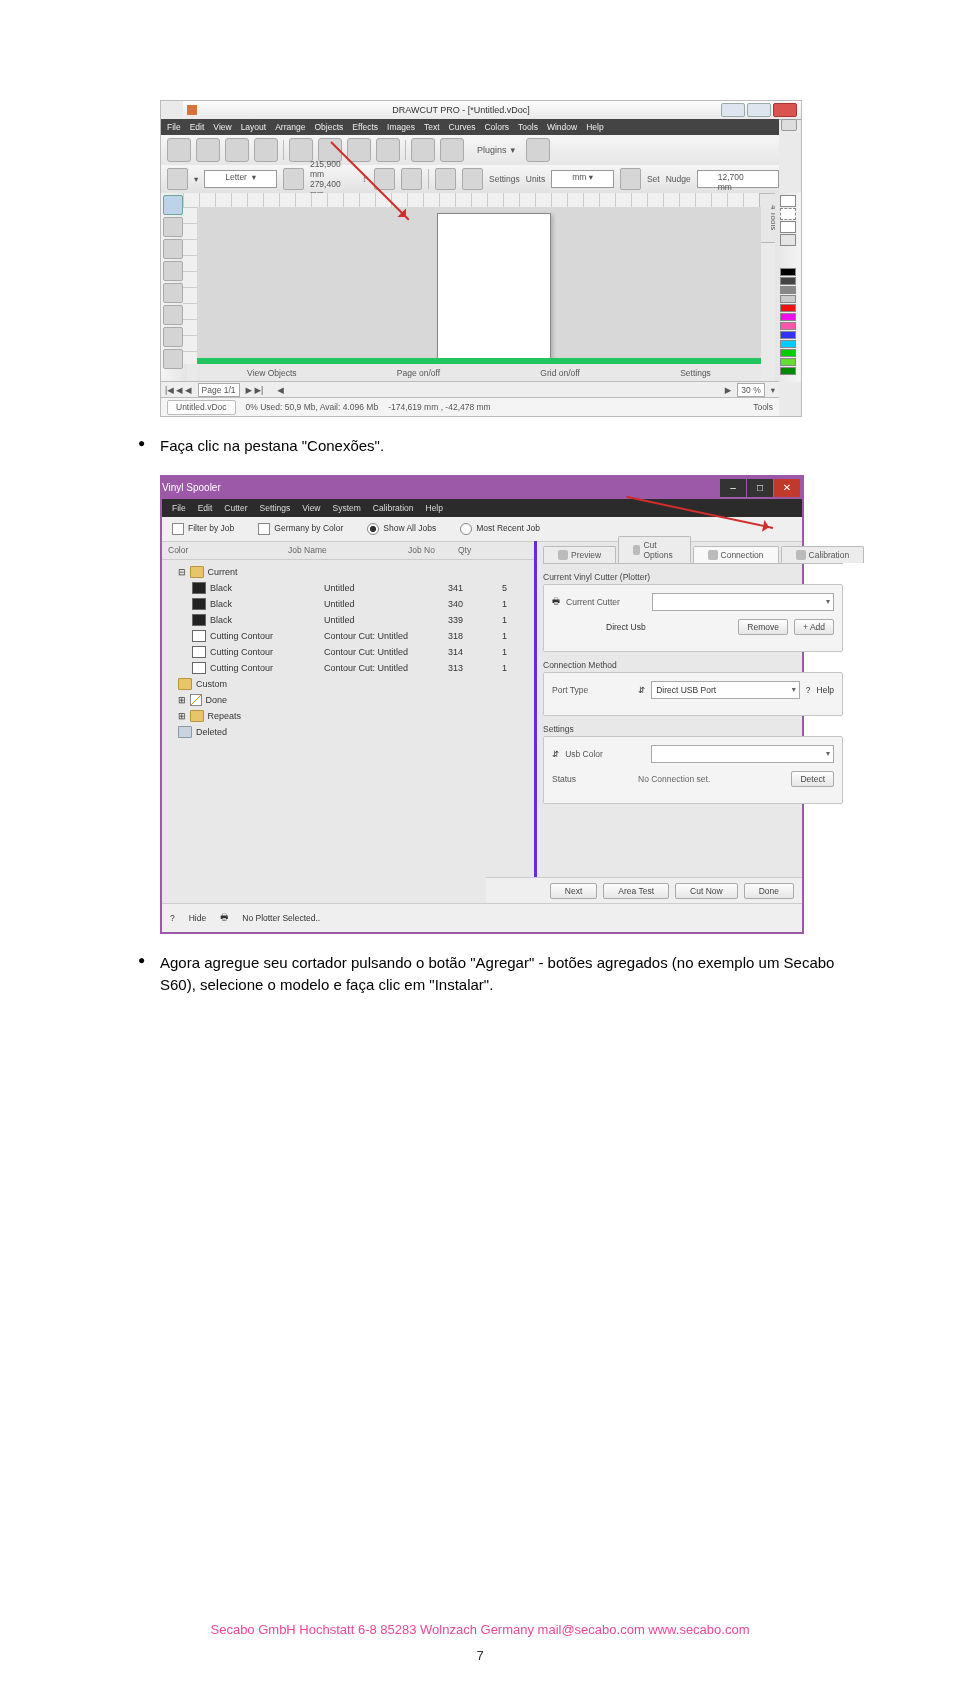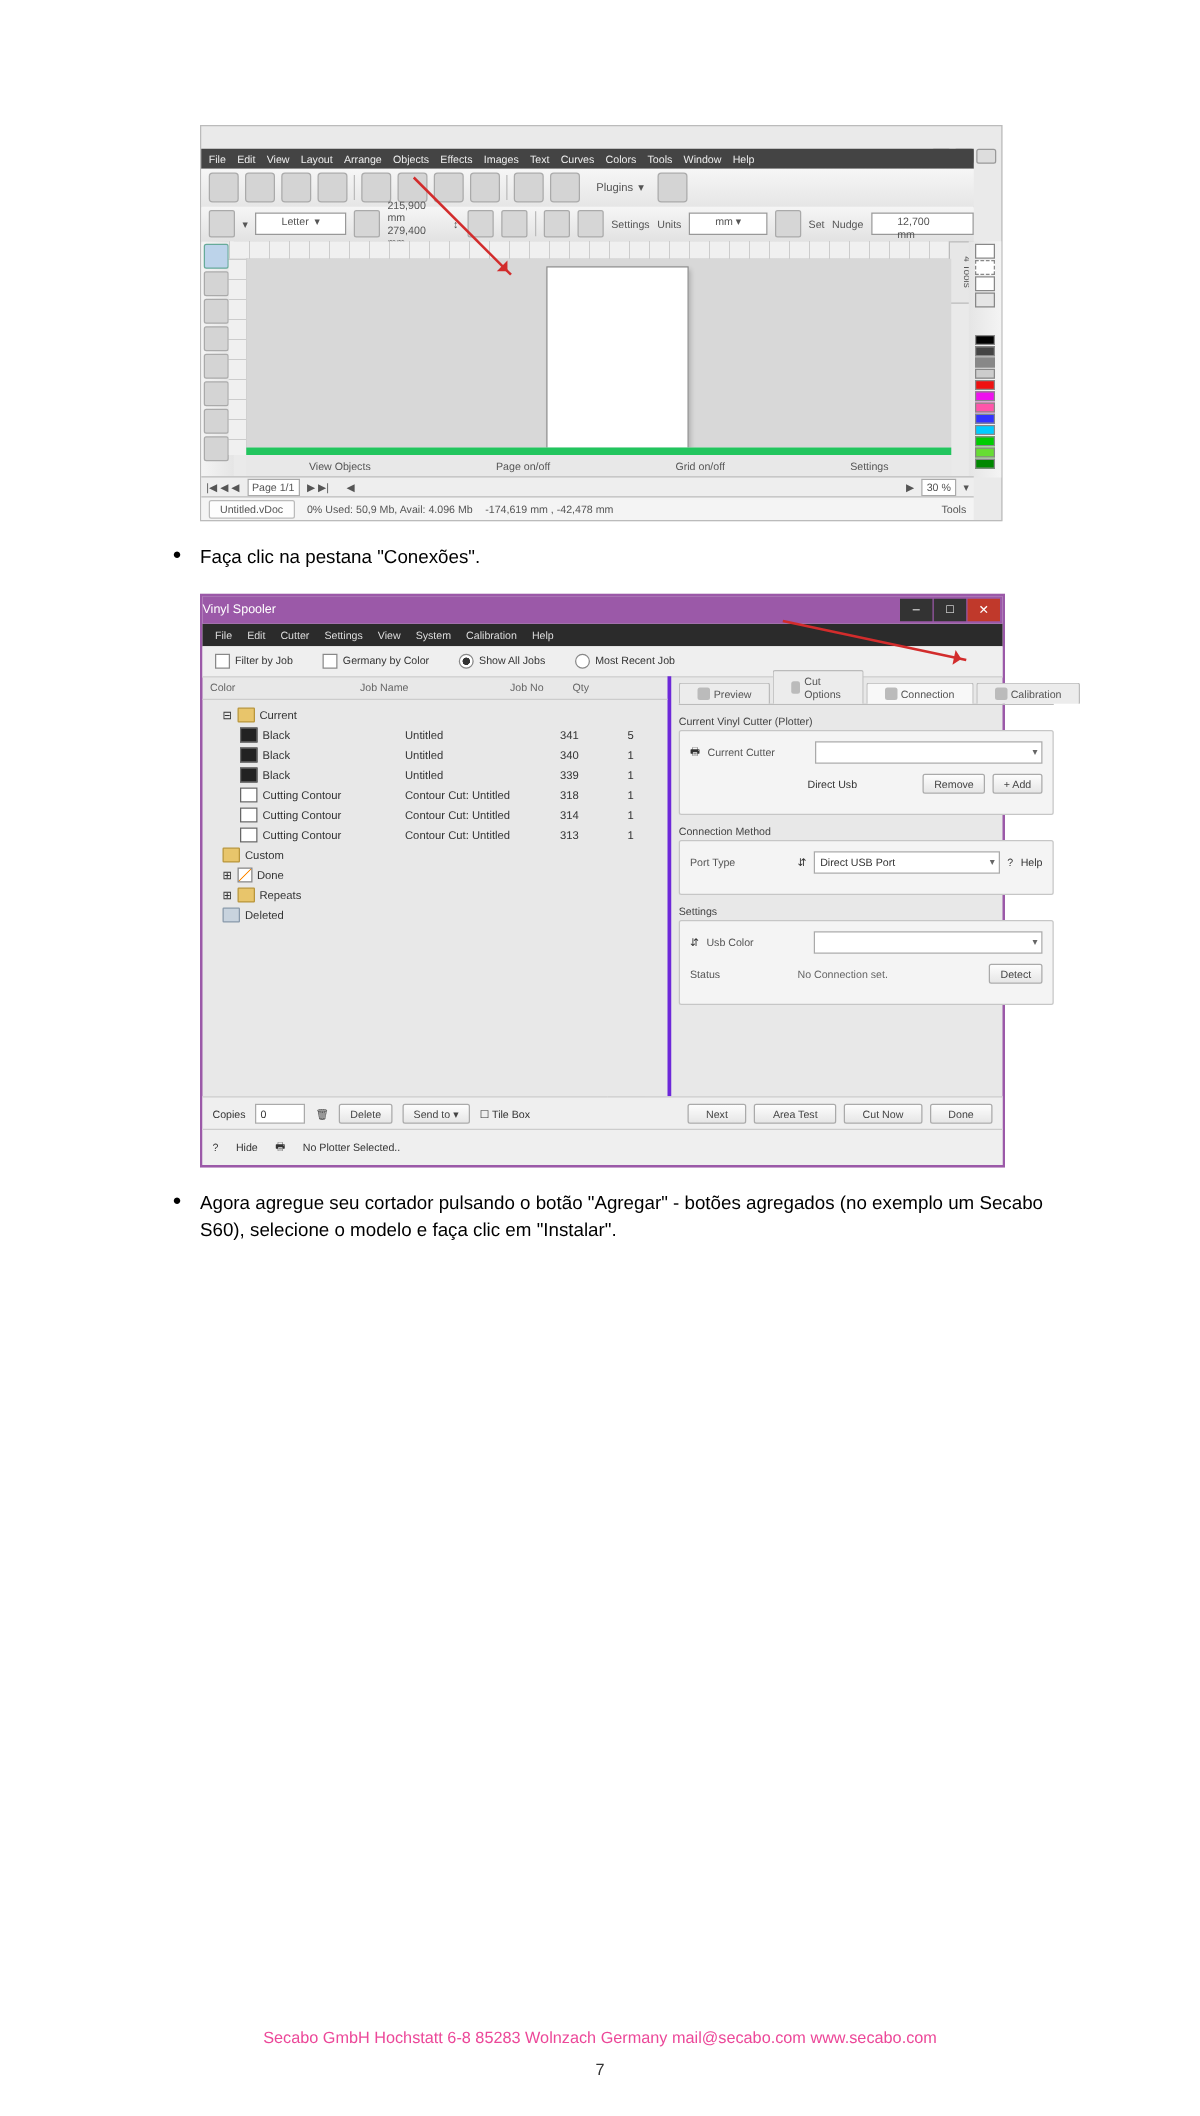--- a/index.html
+++ b/index.html
@@ -98,20 +98,29 @@
 .footer{position:absolute;bottom:56px;left:0;right:0;text-align:center;font-size:13px;color:#ec4899}
 .pagenum{position:absolute;bottom:30px;left:0;right:0;text-align:center;font-size:13px;color:#333}
 </style>
 </head>
 <body>
 
 <div class="page">
 
   <div class="fig">
     <div class="drawcut">
+      <div class="title-band">
+        <div class="title-icon"></div>
+        <div class="title-text">DRAWCUT PRO - [*Untitled.vDoc]</div>
+        <div class="win-btns">
+          <div class="win-btn"></div>
+          <div class="win-btn"></div>
+          <div class="win-btn close"></div>
+        </div>
+      </div>
       <div class="mdi2">
         <div></div>
         <div></div>
         <div></div>
       </div>
       <div class="menu-band">
         <span>File</span>
         <span>Edit</span>
         <span>View</span>
         <span>Layout</span>
@@ -359,21 +368,21 @@
           </div>
 
           <div class="fs-title">Current Vinyl Cutter (Plotter)</div>
           <div class="fs">
             <div class="fs-row">
               <span>🖶</span>
               <span class="lbl">Current Cutter</span>
               <div class="sel-f"></div>
             </div>
             <div class="fs-row" style="justify-content:flex-end">
-              <span style="margin-right:auto;margin-left:94px">Direct Usb</span>
+              <span style="margin-right:auto;margin-left:54px">Direct Usb</span>
               <span class="btn">Remove</span>
               <span class="btn">+ <span>Add</span></span>
             </div>
           </div>
 
           <div class="fs-title">Connection Method</div>
           <div class="fs">
             <div class="fs-row">
               <span class="lbl">Port Type</span>
               <span>⇵</span>
@@ -394,28 +403,20 @@
             </div>
             <div class="fs-row">
               <span class="lbl">Status</span>
               <span style="flex:1;color:#666">No Connection set.</span>
               <span class="btn">Detect</span>
             </div>
           </div>
         </div>
       </div>
 
-      <div class="sp-bottom-left">
-        <span>Copies</span>
-        <span class="num">0</span>
-        <span>🗑</span>
-        <span class="btn">Delete</span>
-        <span class="btn"><span>Send to</span> ▾</span>
-        <span class="chk">☐ <span>Tile Box</span></span>
-      </div>
       <div class="sp-bottom-right">
         <span class="btn">Next</span>
         <span class="btn">Area Test</span>
         <span class="btn">Cut Now</span>
         <span class="btn">Done</span>
       </div>
       <div class="sp-footer">
         <span>?</span>
         <span>Hide</span>
         <span>🖶</span>

